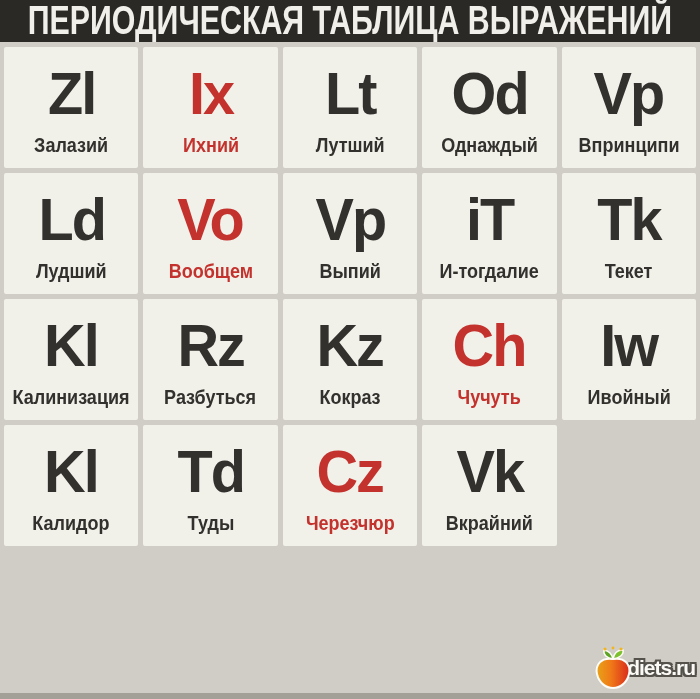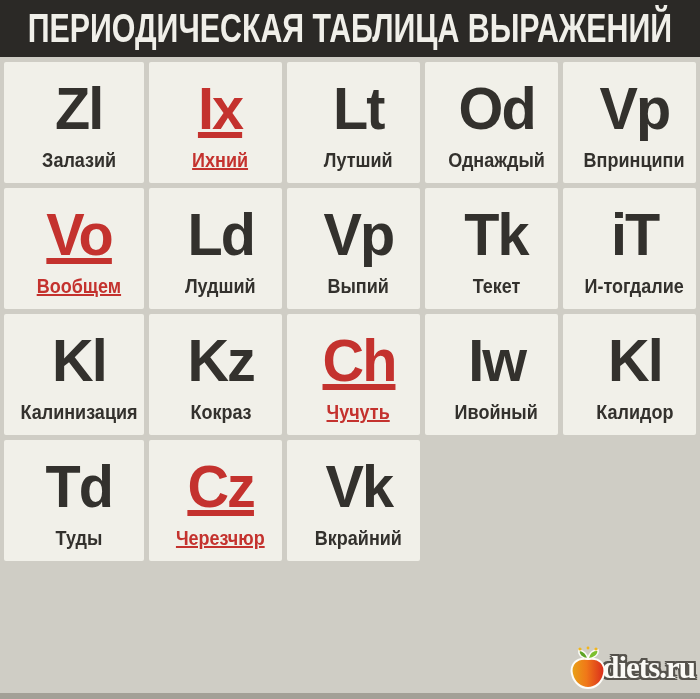--- a/index.html
+++ b/index.html
@@ -13,21 +13,21 @@
   }
   *{box-sizing:border-box;margin:0;padding:0;}
   html,body{width:700px;height:699px;}
   body{
     position:relative;
     background:var(--page-bg);
     font-family:"Liberation Sans","DejaVu Sans",sans-serif;
     overflow:hidden;
   }
   .header{
-    height:57px;
+    height:42px;
     background:var(--header-bg);
     display:flex;
     align-items:center;
     justify-content:center;
   }
   .header .title{
     color:var(--header-text);
     font-size:37px;
     font-weight:700;
     white-space:nowrap;
@@ -43,23 +43,22 @@
   }
   .cell{
     background:var(--cell-bg);
     display:flex;
     flex-direction:column;
     align-items:center;
     justify-content:flex-end;
     padding-bottom:11px;
     border-radius:2px;
     color:var(--dark);
-    padding-left:10px;
-  }
-  .cell[data-variant="red"]{color:var(--red);text-decoration:underline;}
+  }
+  .cell[data-variant="red"]{color:var(--red);}
   .symbol{
     font-size:60px;
     font-weight:700;
     line-height:.95;
     letter-spacing:-2px;
     transform:scaleX(.96);
     margin-bottom:12px;
   }
   .el-name{
     font-size:20px;
@@ -76,30 +75,29 @@
   }
   .watermark{
     position:absolute;
     right:5px;
     bottom:9px;
     display:flex;
     align-items:center;
   }
   .watermark .apple{width:44px;height:44px;margin-right:-8px;position:relative;z-index:2;}
   .watermark .wm-text{
-    font-size:31px;
+    font-size:21px;
     font-weight:700;
     color:#fbfaf6;
     letter-spacing:-1px;
     text-shadow:
       -2px -2px 0 #55524c, 2px -2px 0 #55524c,
       -2px  2px 0 #55524c, 2px  2px 0 #55524c,
        0   -2px 0 #55524c, 0    2px 0 #55524c,
       -2px  0   0 #55524c, 2px  0   0 #55524c;
-    font-family: Liberation Serif, serif;
   }
 </style>
 </head>
 <body>
 
 <div class="header">
   <div class="title">ПЕРИОДИЧЕСКАЯ ТАБЛИЦА ВЫРАЖЕНИЙ</div>
 </div>
 
 <div class="grid">
@@ -116,43 +114,47 @@
     <div class="el-name">Лутший</div>
   </div>
   <div class="cell" data-variant="dark">
     <div class="symbol">Od</div>
     <div class="el-name">Однаждый</div>
   </div>
   <div class="cell" data-variant="dark">
     <div class="symbol">Vp</div>
     <div class="el-name">Впринципи</div>
   </div>
+  <div class="cell" data-variant="dark">
+    <div class="symbol">Ld</div>
+    <div class="el-name">Лудший</div>
+  </div>
   <div class="cell" data-variant="red">
     <div class="symbol">Vo</div>
     <div class="el-name">Вообщем</div>
   </div>
   <div class="cell" data-variant="dark">
-    <div class="symbol">Ld</div>
-    <div class="el-name">Лудший</div>
-  </div>
-  <div class="cell" data-variant="dark">
     <div class="symbol">Vp</div>
     <div class="el-name">Выпий</div>
   </div>
   <div class="cell" data-variant="dark">
+    <div class="symbol">iT</div>
+    <div class="el-name">И-тогдалие</div>
+  </div>
+  <div class="cell" data-variant="dark">
     <div class="symbol">Tk</div>
     <div class="el-name">Текет</div>
   </div>
   <div class="cell" data-variant="dark">
-    <div class="symbol">iT</div>
-    <div class="el-name">И-тогдалие</div>
-  </div>
-  <div class="cell" data-variant="dark">
     <div class="symbol">Kl</div>
     <div class="el-name">Калинизация</div>
+  </div>
+  <div class="cell" data-variant="dark">
+    <div class="symbol">Rz</div>
+    <div class="el-name">Разбуться</div>
   </div>
   <div class="cell" data-variant="dark">
     <div class="symbol">Kz</div>
     <div class="el-name">Кокраз</div>
   </div>
   <div class="cell" data-variant="red">
     <div class="symbol">Ch</div>
     <div class="el-name">Чучуть</div>
   </div>
   <div class="cell" data-variant="dark">

